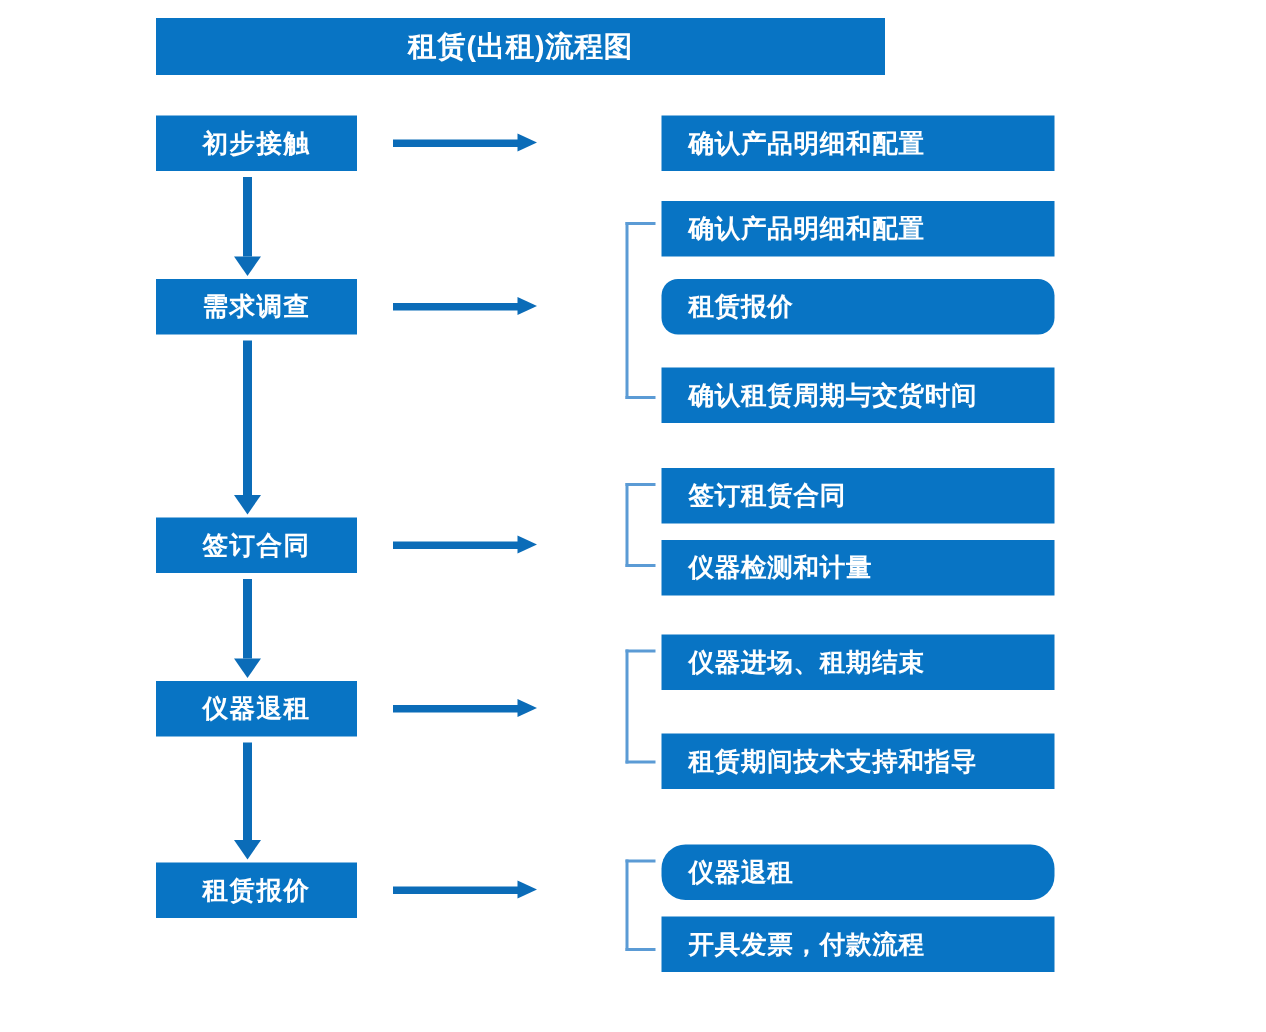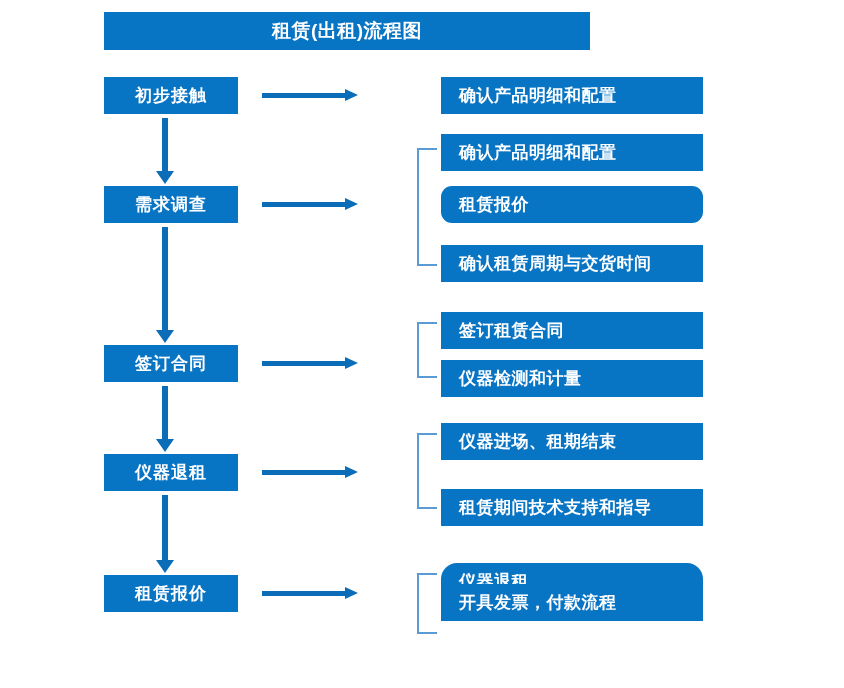--- a/index.html
+++ b/index.html
@@ -178,15 +178,15 @@
 
   <div class="detail-box" style="top:77px;">确认产品明细和配置</div>
   <div class="detail-box" style="top:134px;">确认产品明细和配置</div>
   <div class="detail-box" style="top:186px;border-radius:11px;">租赁报价</div>
   <div class="detail-box" style="top:312px;">签订租赁合同</div>
   <div class="detail-box" style="top:245px;">确认租赁周期与交货时间</div>
   <div class="detail-box" style="top:360px;">仪器检测和计量</div>
   <div class="detail-box" style="top:423px;">仪器进场、租期结束</div>
   <div class="detail-box" style="top:489px;">租赁期间技术支持和指导</div>
   <div class="detail-box" style="top:563px;border-radius:16px;">仪器退租</div>
-  <div class="detail-box" style="top:584px;">开具发票，付款流程</div>
+  <div class="detail-box" style="top:611px;">开具发票，付款流程</div>
 
 </div>
 
 </body></html>

